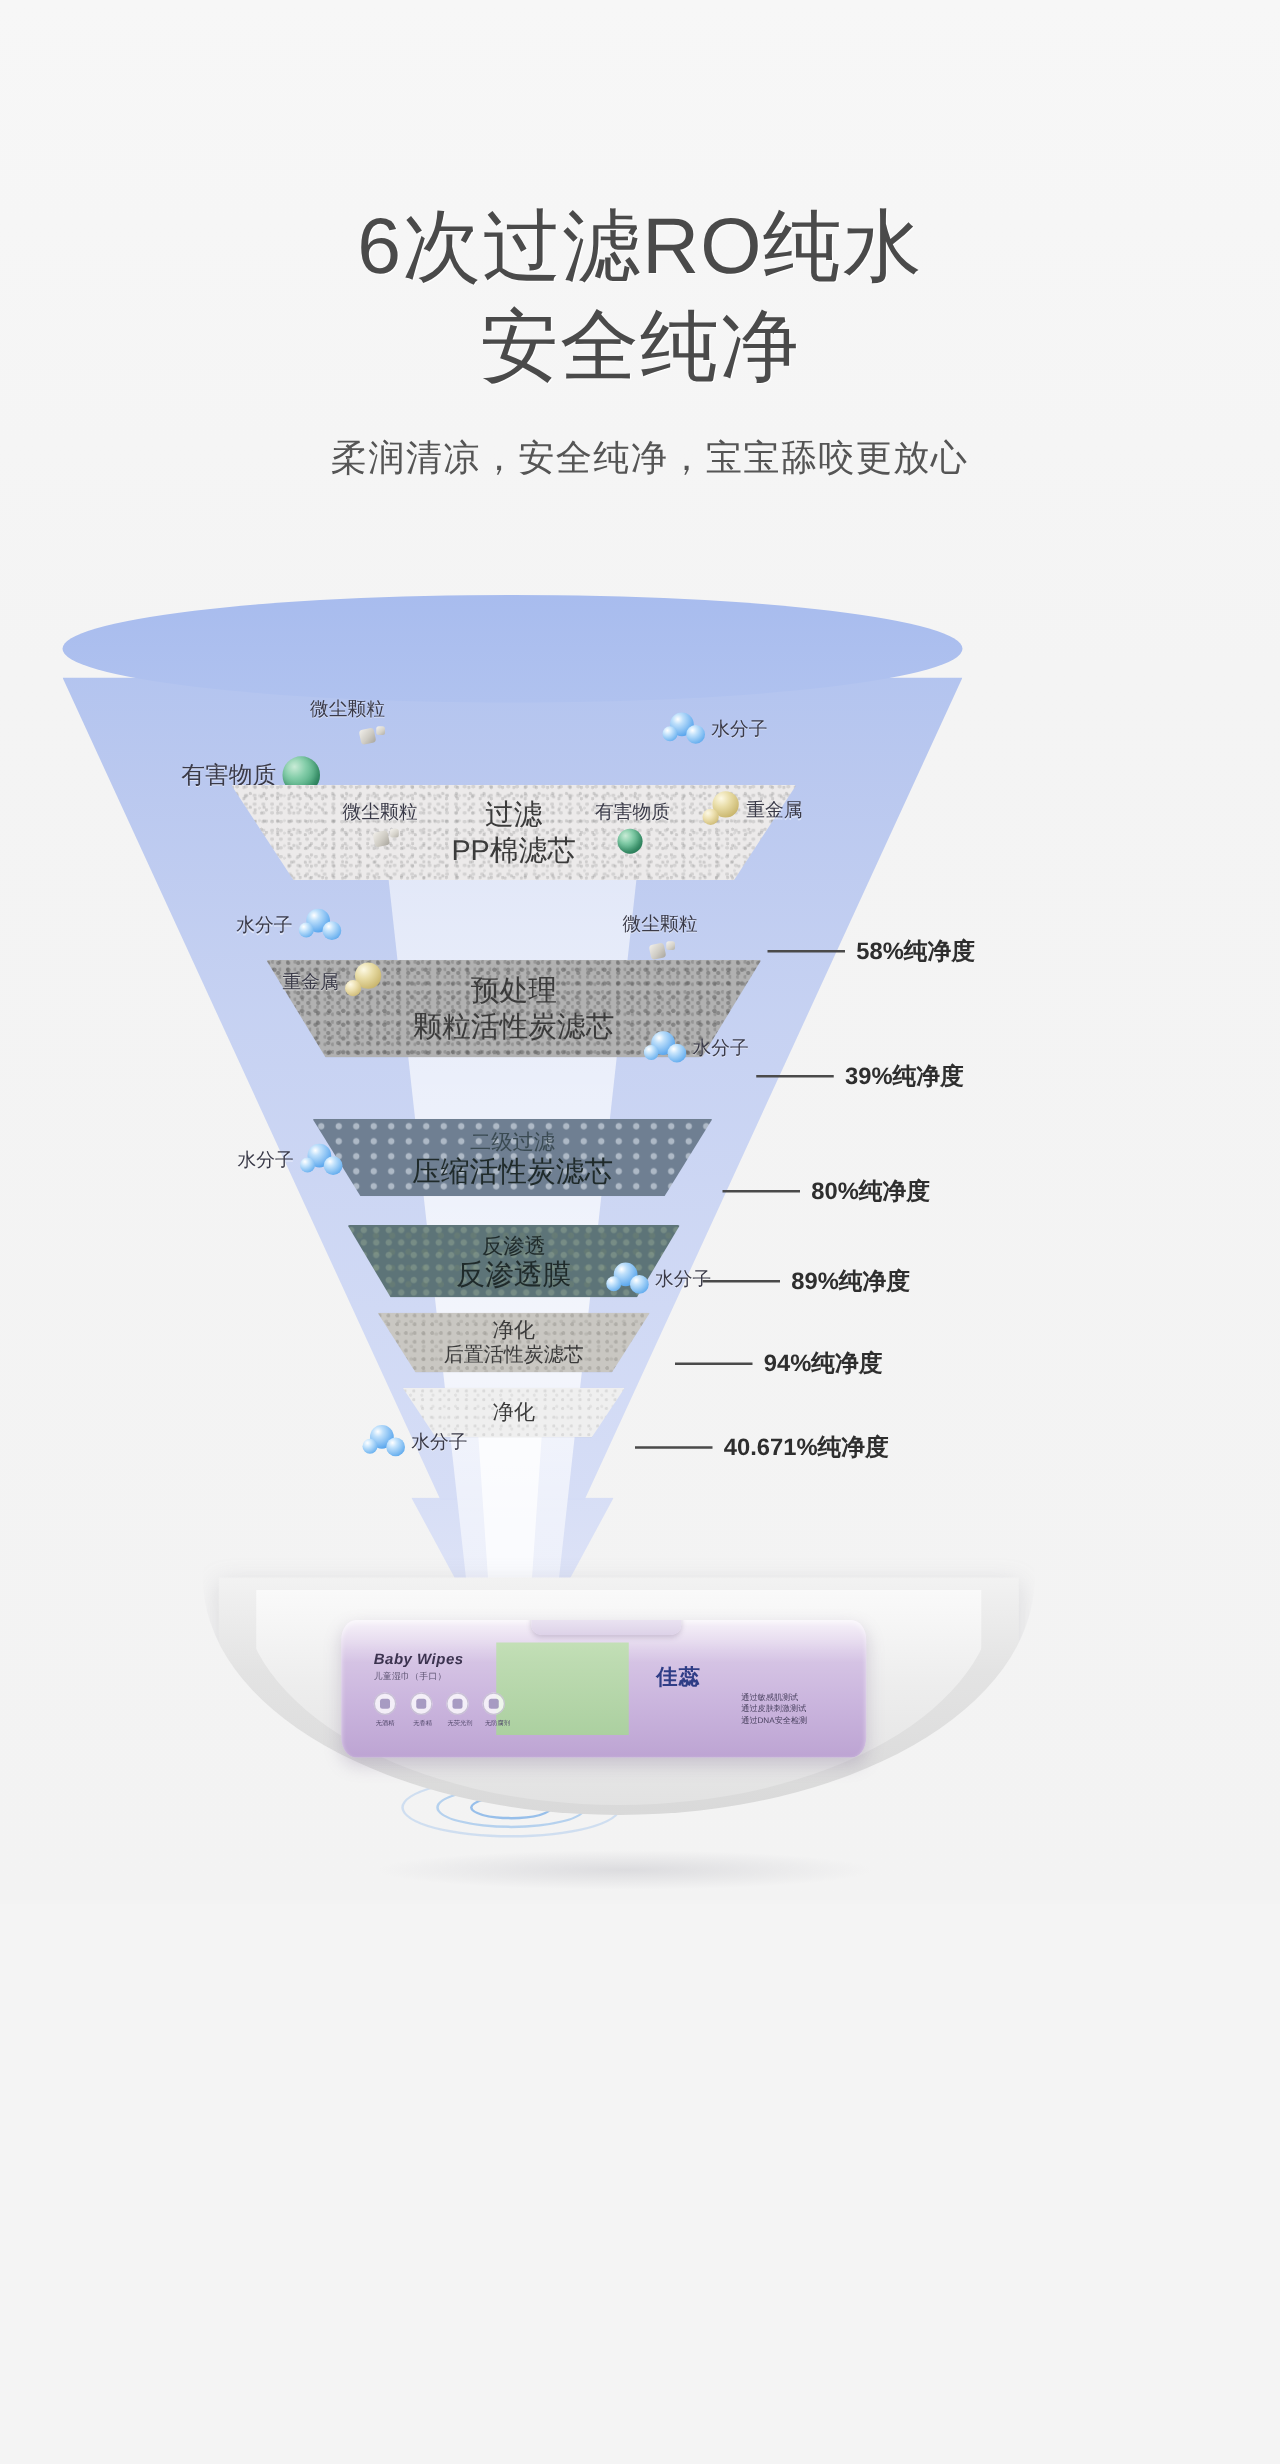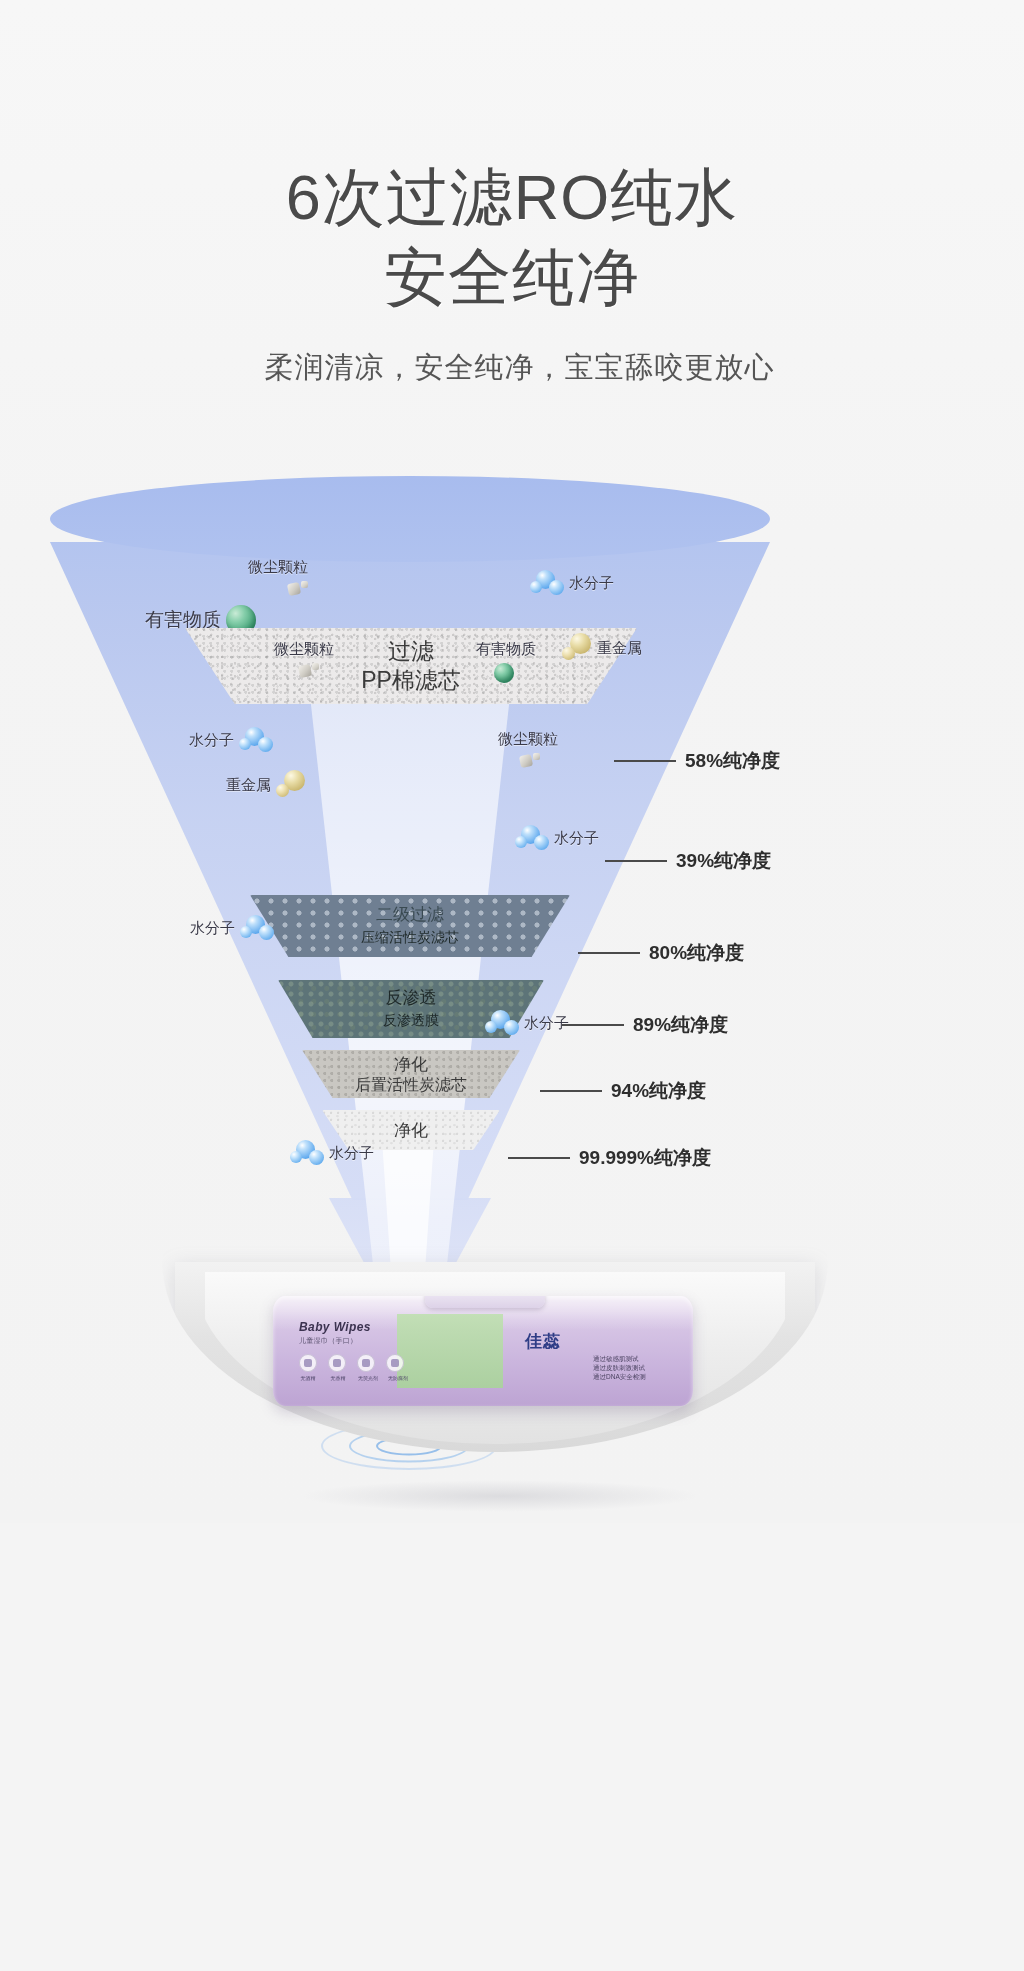--- a/index.html
+++ b/index.html
@@ -112,21 +112,21 @@
     transform: translateY(-50%);
     text-align:center; color:#3b3b3b; pointer-events:none;
   }
   .plate-text .t1 { display:block; font-size:23px; line-height:28px; }
   .plate-text .t2 { display:block; font-size:23px; line-height:30px; }
   .plate.p3 .plate-text .t1,
   .plate.p4 .plate-text .t1,
   .plate.p5 .plate-text .t1,
   .plate.p6 .plate-text .t1 { font-size:17px; line-height:21px; }
   .plate.p3 .plate-text .t2,
-  .plate.p4 .plate-text .t2 { font-size:14px; line-height:24px; }
+  .plate.p4 .plate-text .t2 { font-size:23px; line-height:24px; }
   .plate.p5 .plate-text .t2 { font-size:16px; line-height:20px; }
   .plate.p3 .plate-text, .plate.p4 .plate-text { color:#1f2a2a; }
   .plate.p3 .plate-text .t1 { color:#3a4a52; }
 
   
   .callout { position:absolute; display:flex; align-items:center; gap:5px; white-space:nowrap; }
   .callout .lbl { font-size:15px; color:#3a3a48; text-shadow:0 1px 0 rgba(255,255,255,.5); }
   .callout.big .lbl { font-size:19px; }
 
   .mol { position:relative; width:34px; height:26px; flex:none; }
@@ -313,20 +313,27 @@
         </span>
     </div>
     <div class="callout" style="left:498px; top:250px;">
       <span class="lbl">微尘颗粒</span>
     </div>
     <div class="dust" style="position:absolute; left:520px; top:272px;">
         <i class="d1"></i>
         <i class="d2"></i>
       </div>
 
+    <div class="plate p2" style="left:213px; top:288px; width:396px; height:78px;">
+      <div class="slab tex-gac"></div>
+      <div class="plate-text">
+        <span class="t1">预处理</span>
+        <span class="t2">颗粒活性炭滤芯</span>
+      </div>
+    </div>
     <div class="callout" style="left:226px; top:290px;">
       <span class="lbl">重金属</span>
       <span class="metal">
           <i class="m1"></i>
           <i class="m2"></i>
         </span>
     </div>
     <div class="callout" style="left:515px; top:345px;">
       <span class="mol">
           <i class="b1"></i>
@@ -417,21 +424,21 @@
     <div class="purity" style="left:562px; top:532px;">
       <span class="line"></span>
       <span class="txt">89%纯净度</span>
     </div>
     <div class="purity" style="left:540px; top:598px;">
       <span class="line"></span>
       <span class="txt">94%纯净度</span>
     </div>
     <div class="purity" style="left:508px; top:665px;">
       <span class="line"></span>
-      <span class="txt">99.999%纯净度</span>
+      <span class="txt">40.671%纯净度</span>
     </div>
 
   </div>
 
   <div class="wipe"></div>
   <div class="wipe2"></div>
 
   <div class="pack">
     <div class="sheen"></div>
     <div class="lid"></div>

